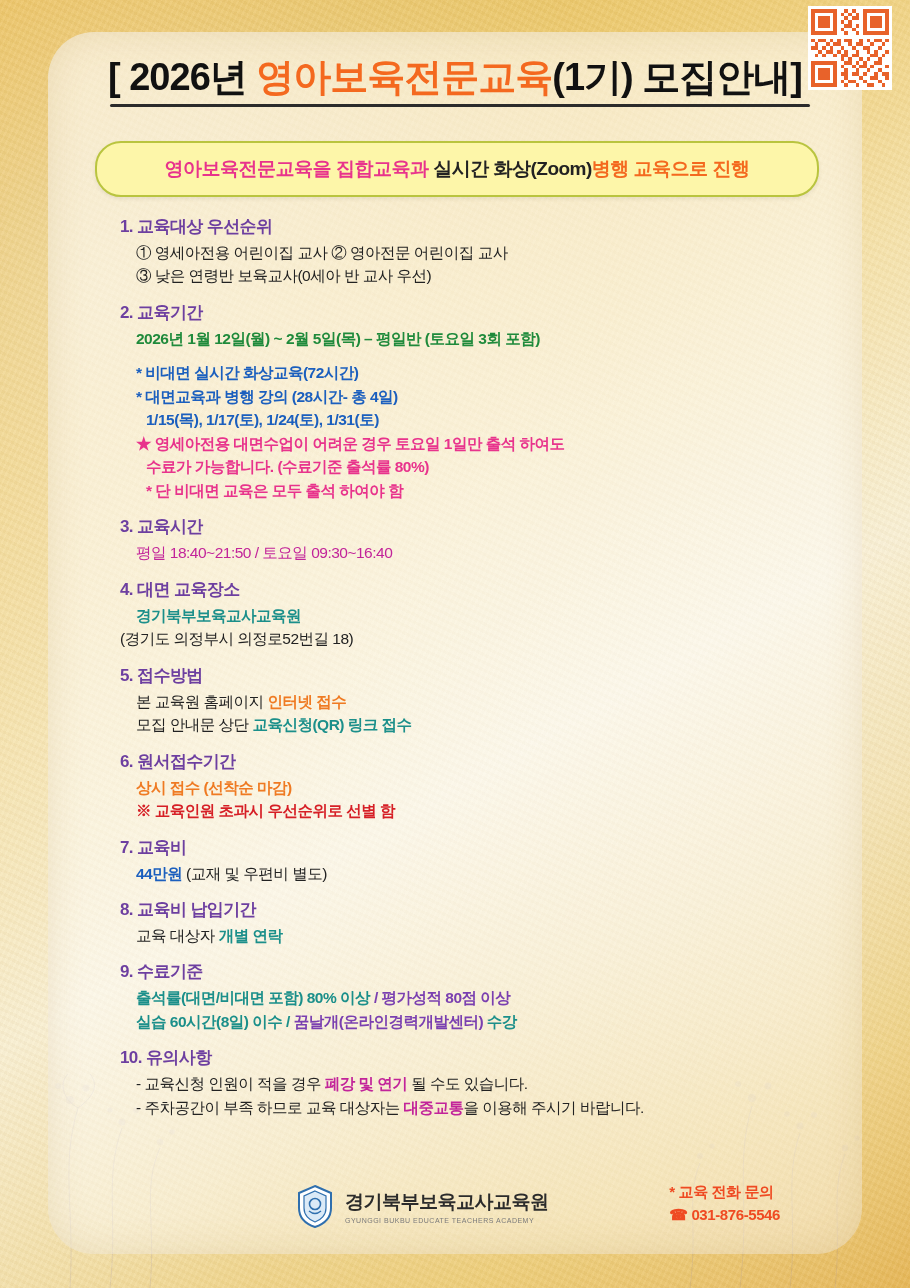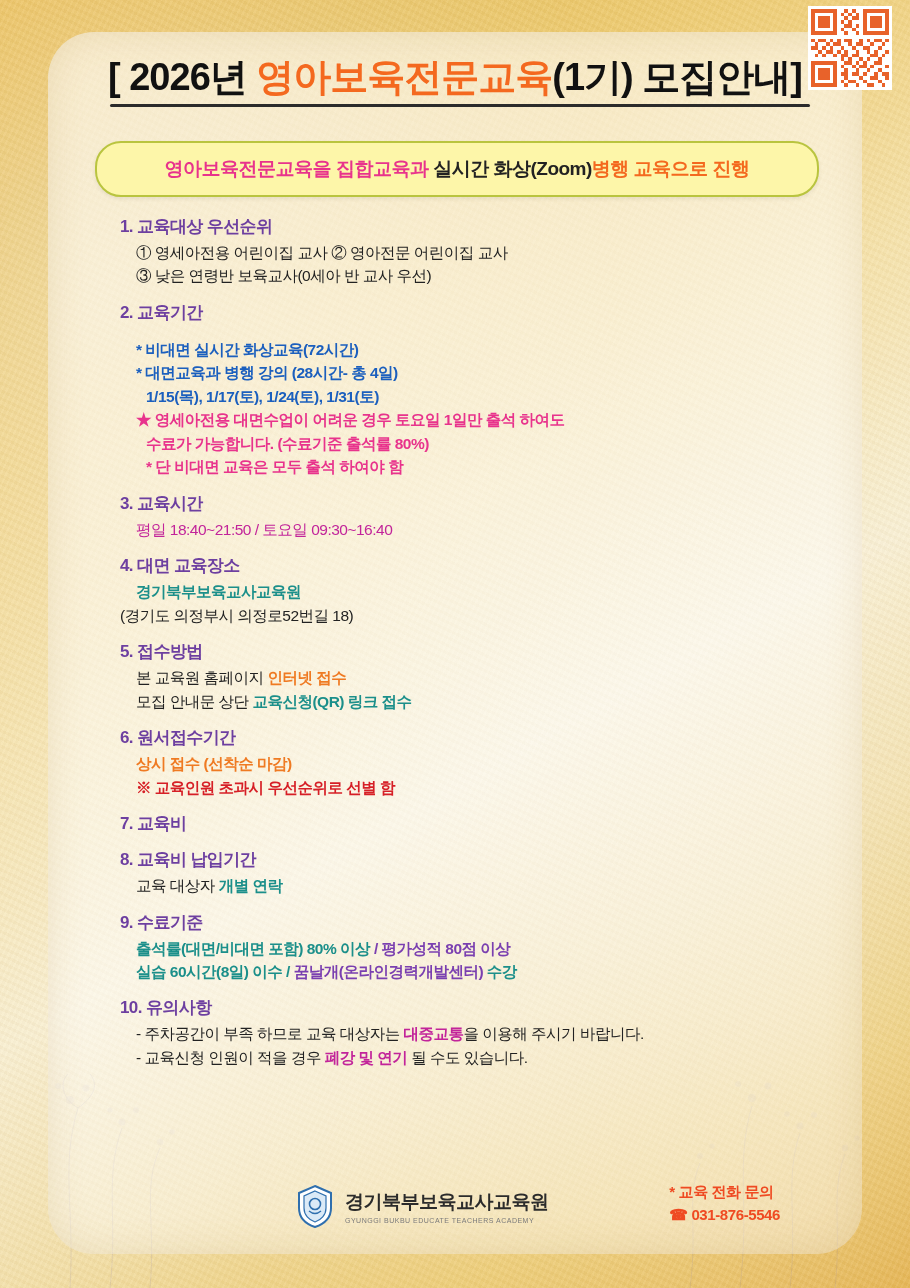--- a/index.html
+++ b/index.html
@@ -249,20 +249,21 @@
 <div class="content">
 
   <div class="sec">
     <div class="sec-head">1. 교육대상 우선순위</div>
     <div class="line ind c-dark">① 영세아전용 어린이집 교사 ② 영아전문 어린이집 교사</div>
     <div class="line ind c-dark">③ 낮은 연령반 보육교사(0세아 반 교사 우선)</div>
   </div>
 
   <div class="sec">
     <div class="sec-head">2. 교육기간</div>
+    <div class="line ind c-green bold">2026년 1월 12일(월) ~ 2월 5일(목) – 평일반 (토요일 3회 포함)</div>
     <div style="height:10px"></div>
     <div class="line ind c-blue bold">* 비대면 실시간 화상교육(72시간)</div>
     <div class="line ind c-blue bold">* 대면교육과 병행 강의 (28시간- 총 4일)</div>
     <div class="line ind2 c-blue bold">1/15(목), 1/17(토), 1/24(토), 1/31(토)</div>
     <div class="line ind c-pink bold">★ 영세아전용 대면수업이 어려운 경우 토요일 1일만 출석 하여도</div>
     <div class="line ind2 c-pink bold">수료가 가능합니다. (수료기준 출석률 80%)</div>
     <div class="line ind2 c-pink bold">* 단 비대면 교육은 모두 출석 하여야 함</div>
   </div>
 
   <div class="sec">
@@ -287,20 +288,23 @@
   </div>
 
   <div class="sec">
     <div class="sec-head">6. 원서접수기간</div>
     <div class="line ind c-orange bold">상시 접수 (선착순 마감)</div>
     <div class="line ind c-red bold">※ 교육인원 초과시 우선순위로 선별 함</div>
   </div>
 
   <div class="sec">
     <div class="sec-head">7. 교육비</div>
+    <div class="line ind">
+      <span class="c-blue bold">44만원</span><span class="c-dark"> (교재 및 우편비 별도)</span>
+    </div>
   </div>
 
   <div class="sec">
     <div class="sec-head">8. 교육비 납입기간</div>
     <div class="line ind">
       <span class="c-dark">교육 대상자 </span><span class="c-teal bold">개별 연락</span>
     </div>
   </div>
 
   <div class="sec">
@@ -309,24 +313,24 @@
       <span class="c-teal bold">출석률(대면/비대면 포함) 80% 이상</span><span class="c-purple bold"> / 평가성적 80점 이상</span>
     </div>
     <div class="line ind">
       <span class="c-teal bold">실습 60시간(8일) 이수 / </span><span class="c-purple bold">꿈날개(온라인경력개발센터)</span><span class="c-teal bold"> 수강</span>
     </div>
   </div>
 
   <div class="sec">
     <div class="sec-head">10. 유의사항</div>
     <div class="line ind">
+      <span class="c-dark">- 교육신청 인원이 적을 경우 </span><span class="c-mag bold">폐강 및 연기</span><span class="c-dark"> 될 수도 있습니다.</span>
+    </div>
+    <div class="line ind">
       <span class="c-dark">- 주차공간이 부족 하므로 교육 대상자는 </span><span class="c-mag bold">대중교통</span><span class="c-dark">을 이용해 주시기 바랍니다.</span>
-    </div>
-    <div class="line ind">
-      <span class="c-dark">- 교육신청 인원이 적을 경우 </span><span class="c-mag bold">폐강 및 연기</span><span class="c-dark"> 될 수도 있습니다.</span>
     </div>
   </div>
 
 </div>
 
 <div class="footer">
   <div class="logo-row">
     <svg class="crest" viewBox="0 0 40 44">
       <path d="M20 2 L36 9 V24 C36 34 29 40 20 43 C11 40 4 34 4 24 V9 Z" fill="#fff" stroke="#2f6fae" stroke-width="2"></path>
       <path d="M20 7 L31 12 V24 C31 31 26 36 20 38 C14 36 9 31 9 24 V12 Z" fill="#dbeaf7" stroke="#2f6fae" stroke-width="1.2"></path>

